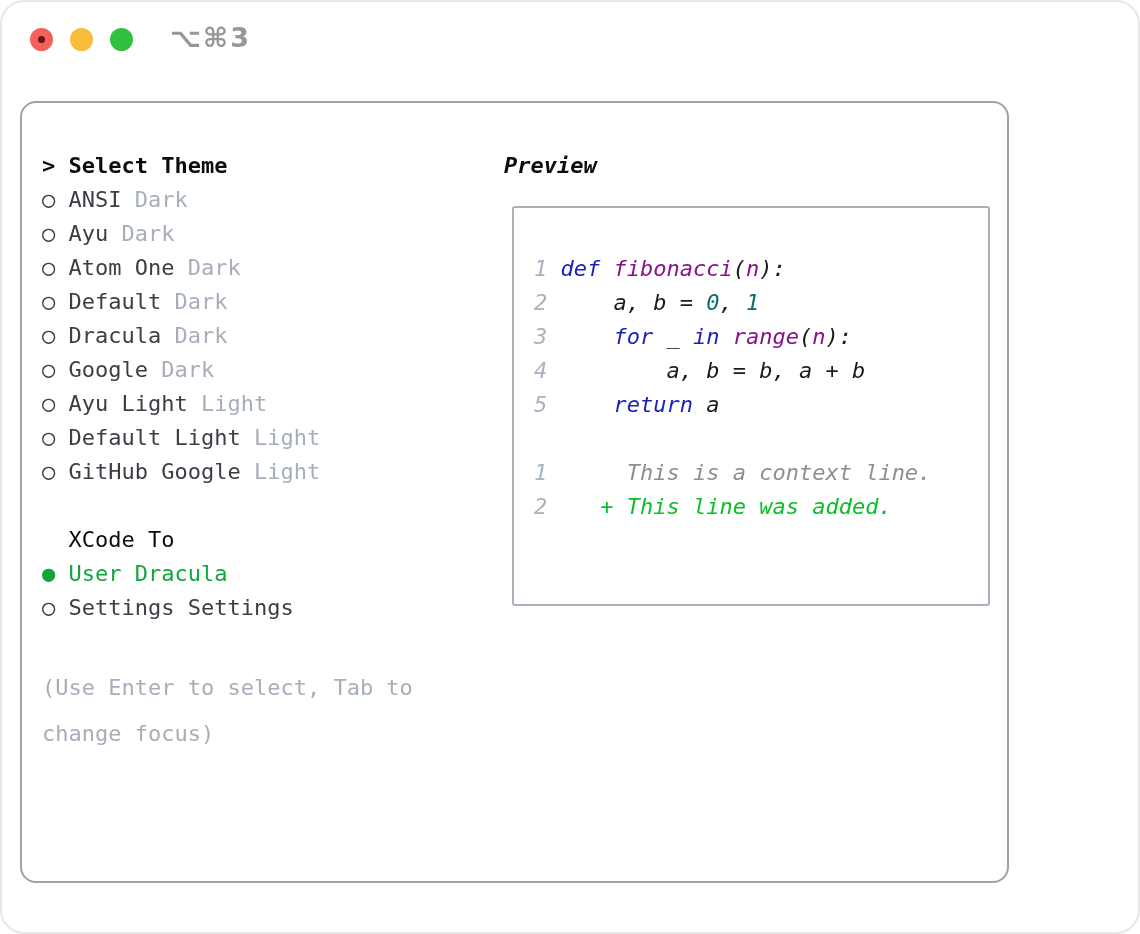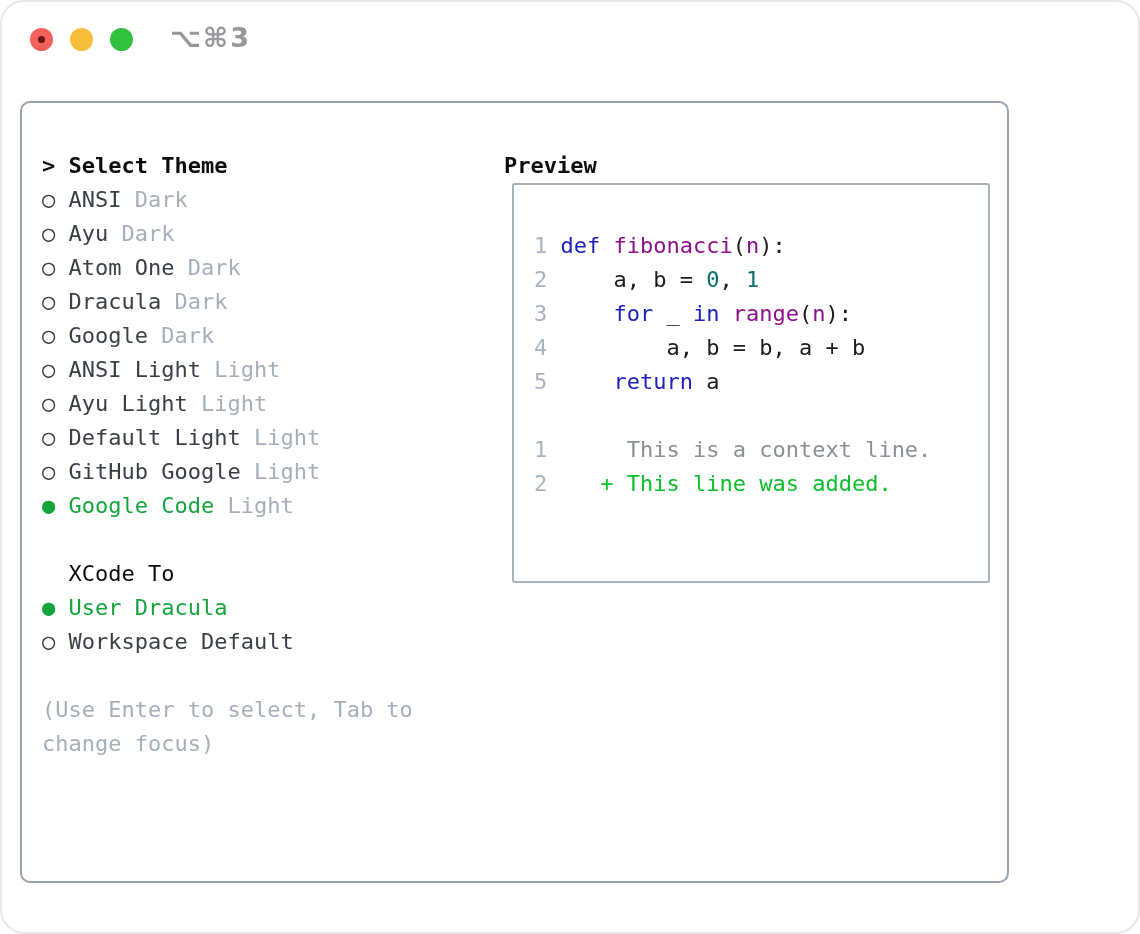--- a/index.html
+++ b/index.html
@@ -20,36 +20,36 @@
   .light{width:23px;height:23px;border-radius:50%;position:relative;border:none;padding:0;}
   .light-red{background:#f4605a;}
   .light-red .dot{position:absolute;left:8px;top:8px;width:7px;height:7px;border-radius:50%;background:#6d1312;}
   .light-yellow{background:#f7bd3b;}
   .light-green{background:#31c13e;}
   .window-title{position:absolute;left:168px;top:20px;font-family:"DejaVu Sans","Liberation Sans",sans-serif;
     font-size:27px;font-weight:600;color:#97979b;letter-spacing:2px;}
 
   
   .panel{position:absolute;left:18px;top:99px;width:989px;height:782px;border:2px solid var(--panel-border);
-    border-radius:10px;padding:46px 0 0 20px;display:flex;font-size:22px;line-height:34px;color:var(--ink);justify-content:center;}
+    border-radius:16px;padding:46px 0 0 20px;display:flex;font-size:22px;line-height:34px;color:var(--ink);justify-content:center;}
   .left-col{width:462px;}
-  .right-col{flex:1;}
+  .right-col{flex:1;font-style:italic;}
 
   .line{height:34px;white-space:pre;}
   .hdr{font-weight:bold;color:var(--black);}
   .indent2{padding-left:2ch;}
-  .help{color:var(--muted);}
+  .help{color:var(--muted);margin-top:12px;}
 
   .theme-item .variant{color:var(--muted);}
   .theme-item.selected .bullet,.theme-item.selected .name{color:var(--green);}
   .apply-item.selected .bullet,.apply-item.selected .name{color:var(--green);}
   .bullet{display:inline-block;}
 
   
-  .preview-box{margin-left:8px;width:478px;height:400px;border:2px solid var(--box-border);
+  .preview-box{margin-top:23px;margin-left:8px;width:478px;height:400px;border:2px solid var(--box-border);
     border-radius:3px;padding:44px 0 0 20px;}
   .code-line{height:34px;white-space:pre;}
   .lineno{color:var(--lineno);}
   .t-kw{color:var(--kw);}
   .t-fn{color:var(--fn);}
   .t-num{color:var(--num);}
   .t-plain{color:var(--plain);}
   .t-ctx{color:var(--ctx);}
   .t-del{color:var(--del);}
   .t-add{color:var(--add);}
@@ -71,33 +71,32 @@
   </div>
 
   <div class="panel">
 
     <div class="left-col">
       <div class="line hdr"><span>&gt; </span><span>Select Theme</span></div>
       <div id="theme-items">
           <div class="line theme-item"><span class="bullet">○ </span><span class="name">ANSI</span><span> </span><span class="variant">Dark</span></div>
           <div class="line theme-item"><span class="bullet">○ </span><span class="name">Ayu</span><span> </span><span class="variant">Dark</span></div>
           <div class="line theme-item"><span class="bullet">○ </span><span class="name">Atom One</span><span> </span><span class="variant">Dark</span></div>
+          <div class="line theme-item"><span class="bullet">○ </span><span class="name">Default</span><span> </span><span class="variant">Dark</span></div>
           <div class="line theme-item"><span class="bullet">○ </span><span class="name">Dracula</span><span> </span><span class="variant">Dark</span></div>
           <div class="line theme-item"><span class="bullet">○ </span><span class="name">Google</span><span> </span><span class="variant">Dark</span></div>
-          <div class="line theme-item"><span class="bullet">○ </span><span class="name">ANSI Light</span><span> </span><span class="variant">Light</span></div>
           <div class="line theme-item"><span class="bullet">○ </span><span class="name">Ayu Light</span><span> </span><span class="variant">Light</span></div>
           <div class="line theme-item"><span class="bullet">○ </span><span class="name">Default Light</span><span> </span><span class="variant">Light</span></div>
           <div class="line theme-item"><span class="bullet">○ </span><span class="name">GitHub Google</span><span> </span><span class="variant">Light</span></div>
-          <div class="line theme-item selected"><span class="bullet">● </span><span class="name">Google Code</span><span> </span><span class="variant">Light</span></div>
         </div>
       <div class="line"></div>
       <div class="line indent2" style="color:var(--black);">XCode To</div>
       <div id="apply-items">
           <div class="line apply-item selected"><span class="bullet">● </span><span class="name">User Dracula</span></div>
-          <div class="line apply-item"><span class="bullet">○ </span><span class="name">Workspace Default</span></div>
+          <div class="line apply-item"><span class="bullet">○ </span><span class="name">Settings Settings</span></div>
         </div>
       <div class="line"></div>
       <div class="line help">(Use Enter to select, Tab to</div>
       <div class="line help">change focus)</div>
     </div>
 
     <div class="right-col">
       <div class="line hdr">Preview</div>
       <div class="preview-box" id="preview-box">
           <div class="code-line"><span class="lineno">1 </span><span class="t-kw">def</span><span class="t-plain"> </span><span class="t-fn">fibonacci</span><span class="t-plain">(</span><span class="t-fn">n</span><span class="t-plain">):</span></div>

